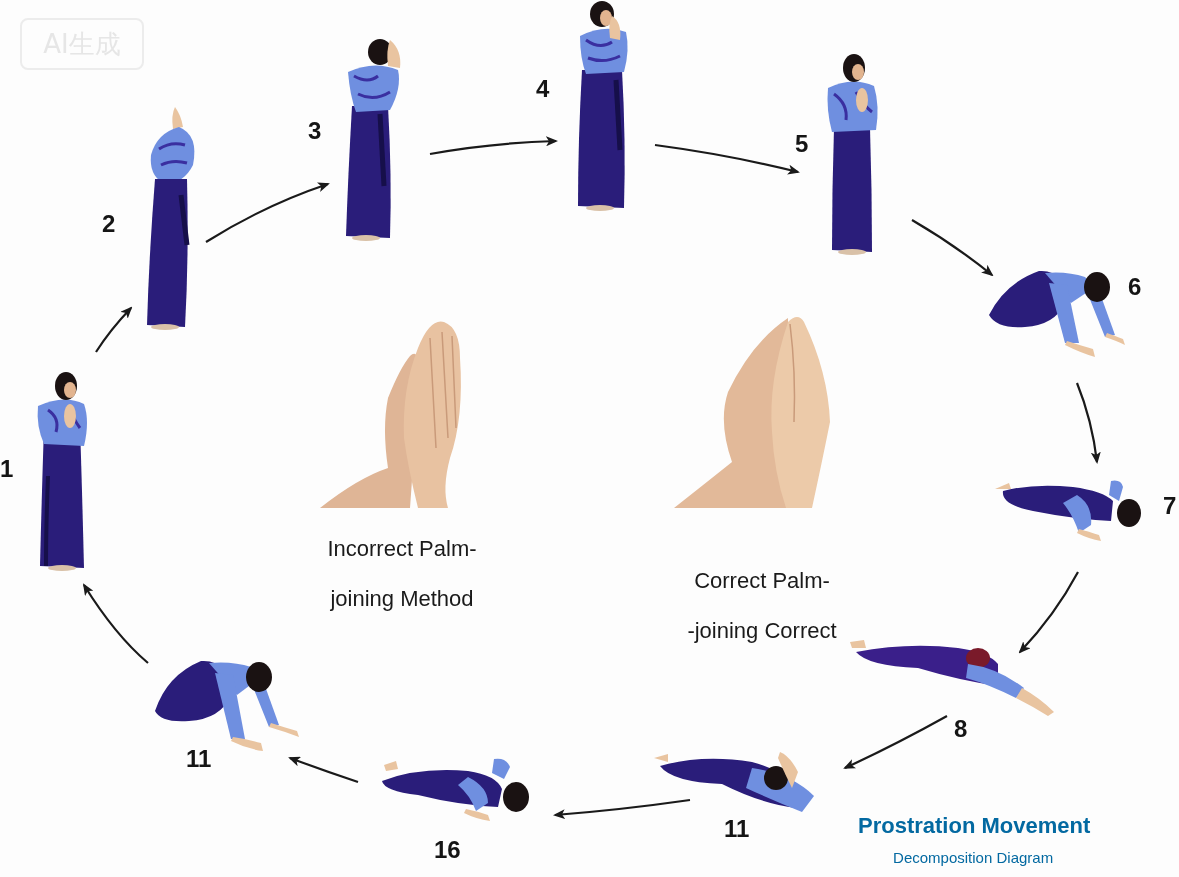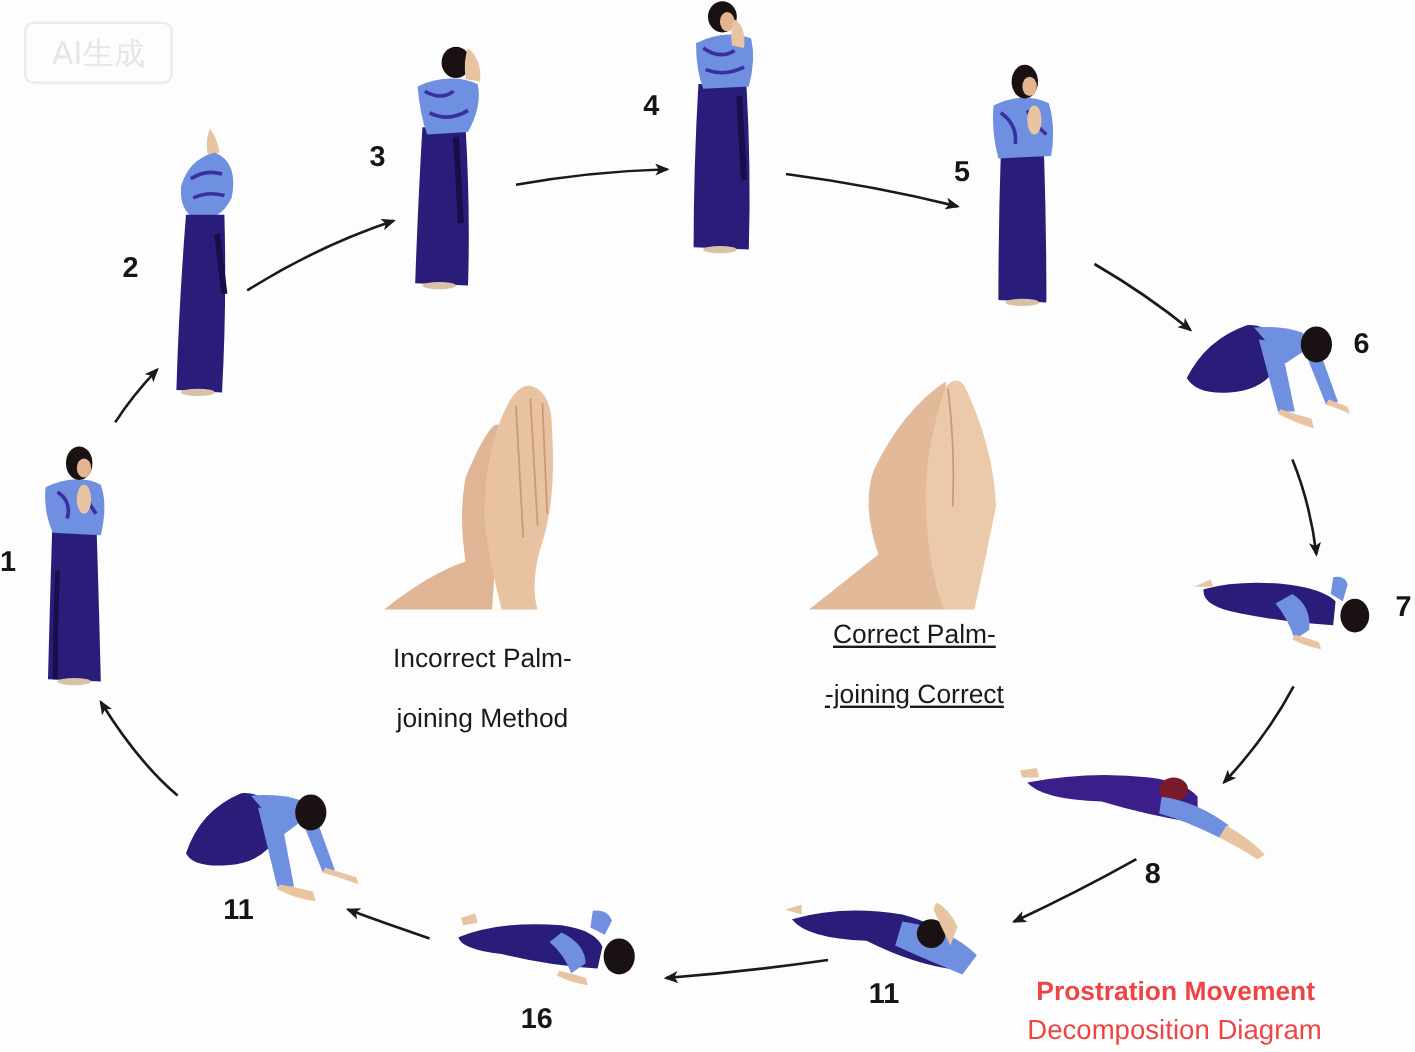--- a/index.html
+++ b/index.html
@@ -16,24 +16,24 @@
   .step-num {
     position: absolute; font-weight: bold; font-size: 24px; color: #151515;
     font-family: "Liberation Sans", sans-serif;
   }
   .caption {
     position: absolute; font-size: 22px; line-height: 50px; color: #1a1a1a;
     text-align: center; font-family: "Liberation Sans", sans-serif;
   }
   .title {
     position: absolute; left: 858px; top: 810px; font-size: 22px; font-weight: bold;
-    line-height: 32px; color: #ef4444; text-align: center;
+    line-height: 32px; color: #0369a1; text-align: center;
   }
   .title span { display: block; }
-  .title .l2 { font-weight: normal; font-size: 23px; margin-left: -2px; }
+  .title .l2 { font-weight: normal; font-size: 15px; margin-left: -2px; }
   svg.layer { position: absolute; left: 0; top: 0; }
   .figure { position: absolute; }
 </style>
 </head>
 <body>
 
 <div id="canvas">
 
   <div class="watermark">AI生成</div>
 
@@ -184,21 +184,21 @@
   <svg class="figure" style="left:672px; top:312px;" width="160" height="198" viewBox="0 0 160 198">
     <path d="M2,196 Q40,166 60,150 Q46,110 56,80 Q80,30 116,6 L116,196 Z" fill="#e2b999"></path>
     <path d="M114,196 Q102,160 100,120 Q96,70 116,10 Q126,0 132,10 Q156,60 158,110 Q150,150 140,196 Z" fill="#eccaa9"></path>
     <path d="M118,12 Q124,60 122,110" stroke="#c99a7a" stroke-width="1.5" fill="none"></path>
   </svg>
 
   <div class="caption" style="left:292px; top:524px; width:220px;">
     <div>Incorrect Palm-</div>
     <div>joining Method</div>
   </div>
-  <div class="caption" style="left:652px; top:504px; width:220px;text-decoration:underline;">
+  <div class="caption" style="left:652px; top:556px; width:220px;">
     <div>Correct Palm-</div>
     <div>-joining Correct</div>
   </div>
 
   <div class="title">
     <span>Prostration Movement</span>
     <span class="l2">Decomposition Diagram</span>
   </div>
 </div>
 

